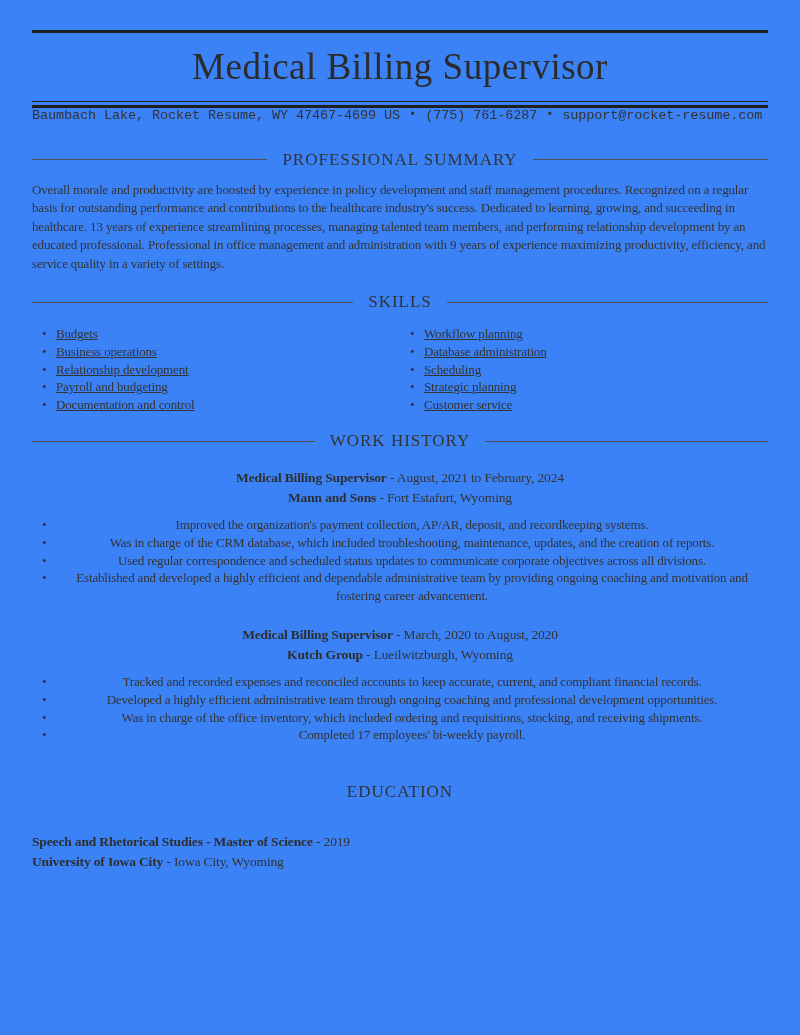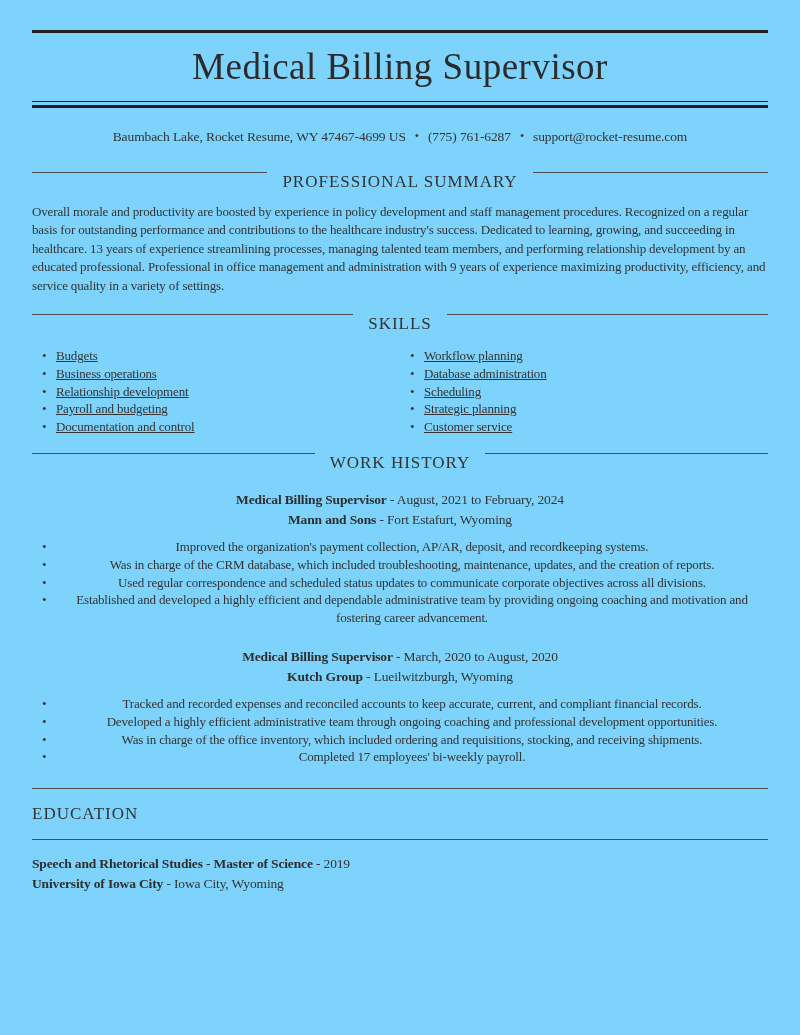--- a/index.html
+++ b/index.html
@@ -4,21 +4,21 @@
 <style>
   html, body {
     margin: 0;
     padding: 0;
     background: #ffffff;
   }
   .page {
     width: 800px;
     height: 1035px;
     margin: 0 auto;
-    background: #7dd3fc;
+    background: #3b82f6;
     box-sizing: border-box;
     padding: 30px 32px 0 32px;
     font-family: "Liberation Serif", "DejaVu Serif", serif;
     color: #333333;
     overflow: hidden;
   }
 
   
   .top-rule {
     height: 0;
@@ -32,37 +32,37 @@
     letter-spacing: 0.5px;
     color: #2b2b2b;
     line-height: 1.5;
   }
   .double-rule {
     height: 3px;
     border-top: 1.5px solid #1f1f1f;
     border-bottom: 3px solid #1f1f1f;
   }
   .contact-line {
-    margin-top: 21px;
-    text-align: center;
     font-size: 13.5px;
     letter-spacing: -0.1px;
     color: #333333;
     white-space: nowrap;
+    font-family: Liberation Mono, monospace;
   }
   .contact-line .sep {
     display: inline-block;
     margin: 0 9px;
     font-size: 12px;
     vertical-align: 1px;
   }
 
   
   .section-header {
     display: flex;
+    align-items: center;
     gap: 15px;
   }
   .section-header .rule {
     flex: 1;
     height: 0;
     border-top: 1.5px solid #4f4f4f;
   }
   .section-header h2 {
     margin: 0;
     font-size: 17px;

